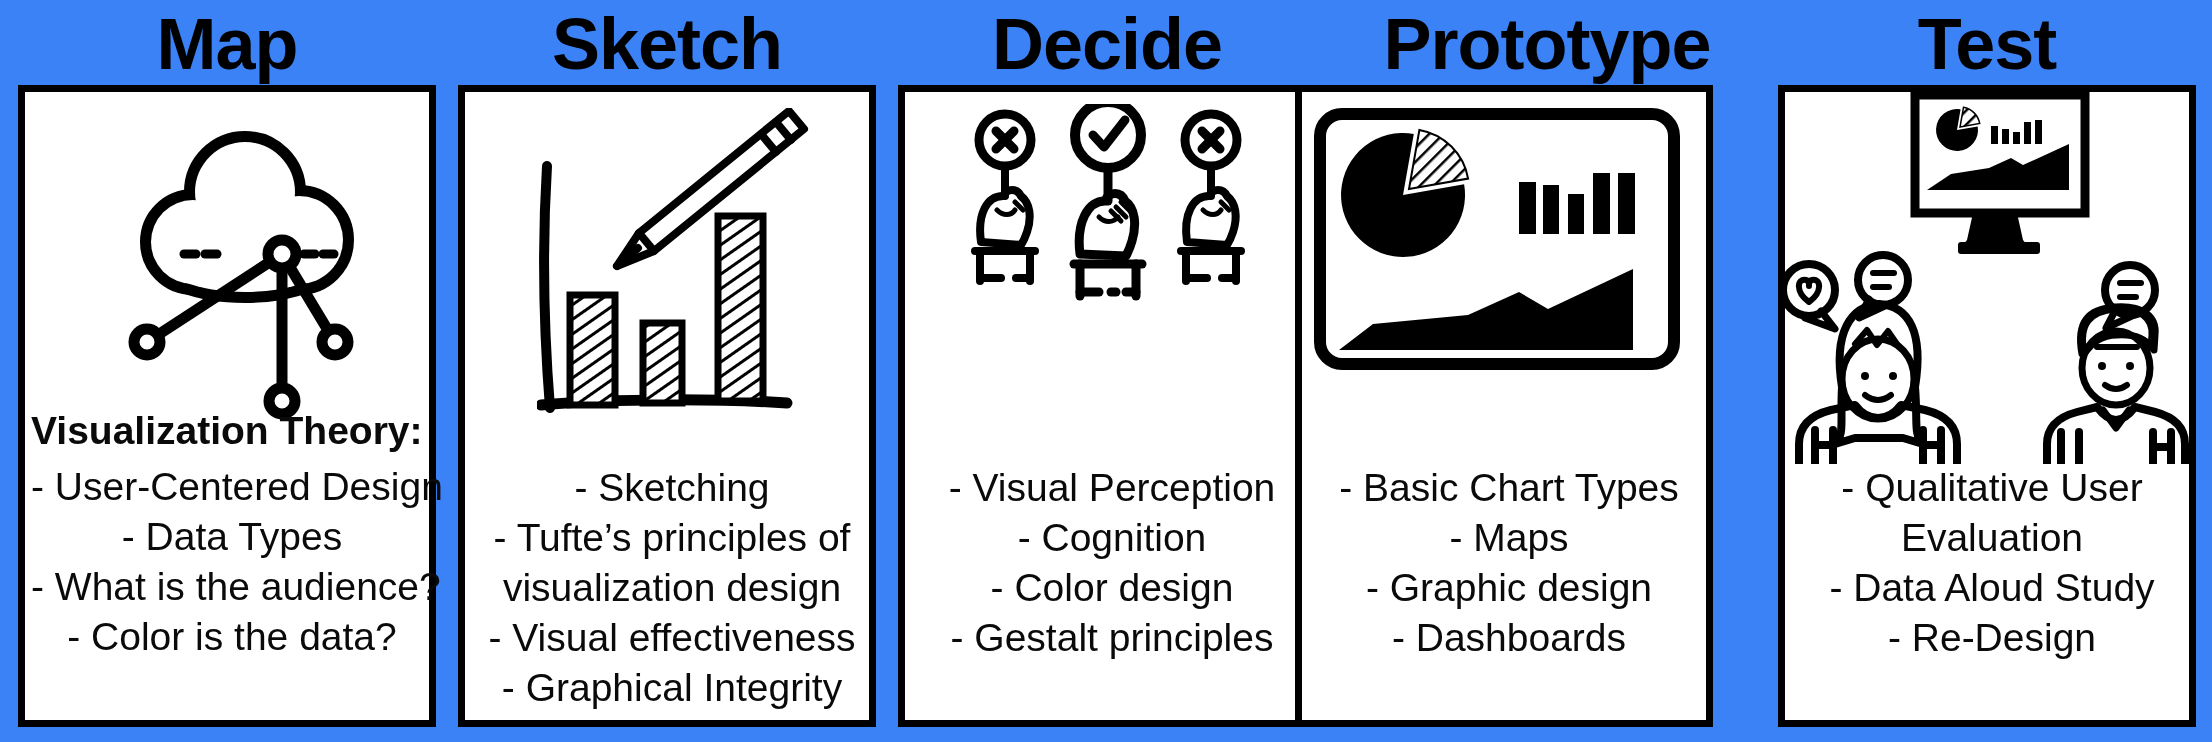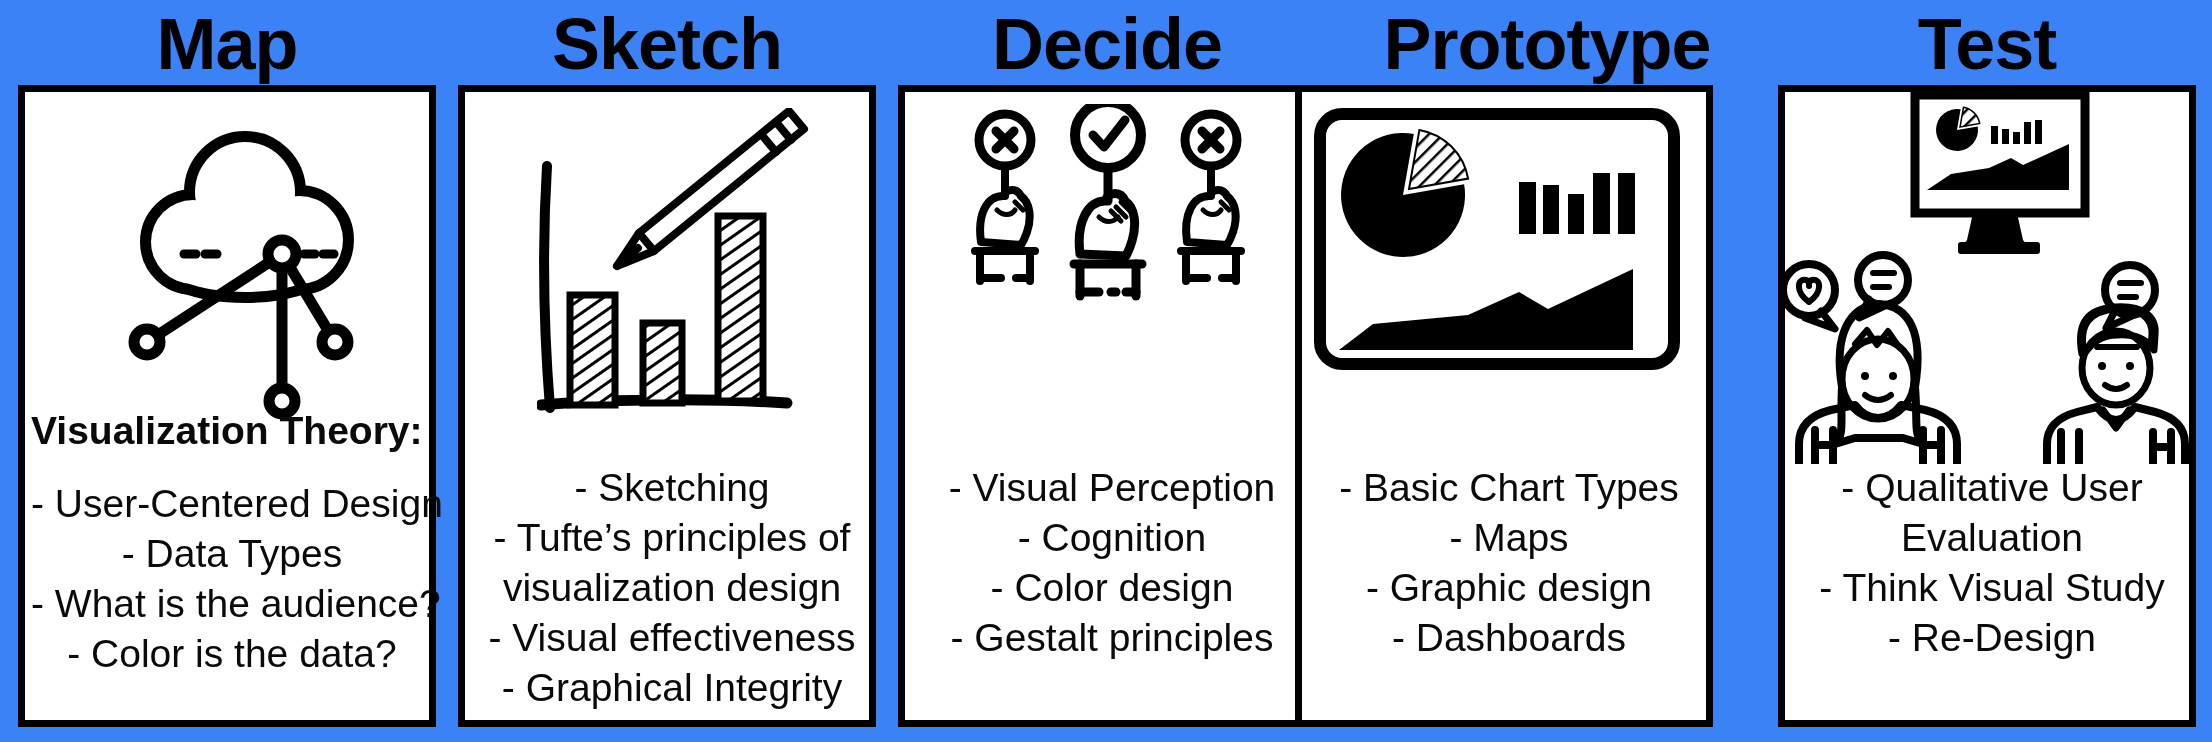--- a/index.html
+++ b/index.html
@@ -15,21 +15,21 @@
   }
   .panel{
     position:absolute;top:85px;height:628px;width:404px;
     border:7px solid #000;background:#fff;
   }
   .icon-wrap{position:absolute;}
   .textblock{
     position:absolute;left:6px;right:-4px;
     font-size:39px;line-height:50px;color:#0a0a0a;
   }
-  .textblock .heading{font-weight:bold;margin-bottom:23px;white-space:nowrap;}
+  .textblock .heading{font-weight:bold;margin-bottom:6px;white-space:nowrap;}
   .textblock .tline{white-space:nowrap;text-align:center;}
   svg{display:block;}
   .ink{stroke:#000;fill:none;stroke-linecap:round;stroke-linejoin:round;}
 </style>
 </head>
 <body>
 
 <div class="canvas">
 
   <svg width="0" height="0" style="position:absolute" aria-hidden="true">
@@ -301,19 +301,19 @@
           <path d="M368 340 V372"></path>
             <path d="M386 340 V372"></path>
             <path d="M368 355 H386"></path>
         </g>
       </svg>
     </div>
     <div class="textblock" style="top:371px">
       <div>
           <div class="tline">- Qualitative User</div>
           <div class="tline">Evaluation</div>
-          <div class="tline">- Think Visual Study</div>
+          <div class="tline">- Data Aloud Study</div>
           <div class="tline">- Re-Design</div>
         </div>
     </div>
   </div>
 
 </div>
 
 </body></html>

